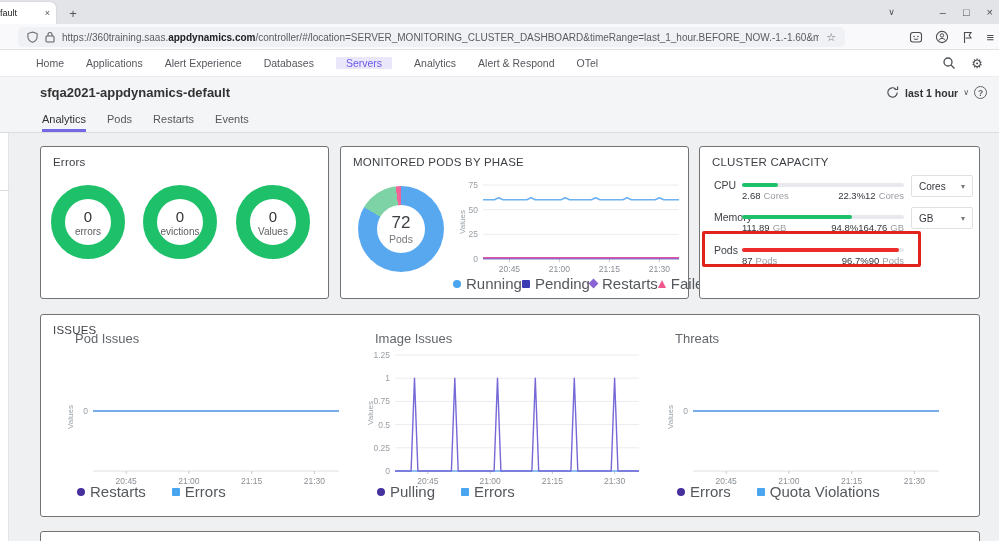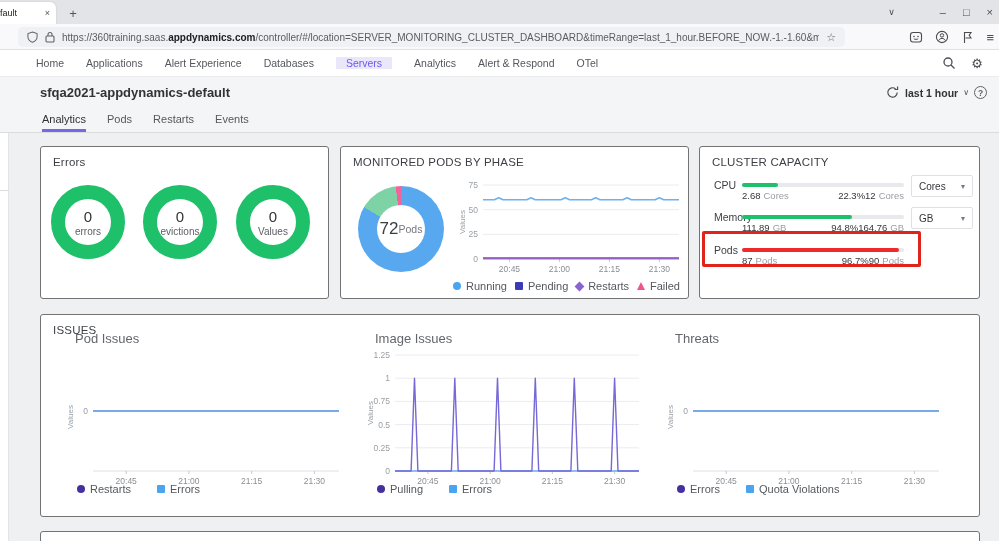--- a/index.html
+++ b/index.html
@@ -63,26 +63,26 @@
   .card-errors{left:40px;top:13px;width:289px;height:153px}
   .donut-wrap{position:absolute;top:38px;width:74px;height:74px}
   .donut-ring{width:74px;height:74px;border-radius:50%;border:14px solid #1ec06a}
   .donut-center{position:absolute;inset:0;display:flex;flex-direction:column;align-items:center;justify-content:center}
   .donut-value{font-size:15px;color:#333}
   .donut-label{font-size:10px;color:#5d6065;margin-top:1px}
 
   .card-pods{left:340px;top:13px;width:349px;height:153px}
   .donut-pie{position:absolute;left:17px;top:39px;width:86px;height:86px;border-radius:50%}
   .donut-pie::after{content:"";position:absolute;inset:19px;background:#fff;border-radius:50%}
-  .pie-center{position:absolute;left:17px;top:39px;width:86px;height:86px;display:flex;
+  .pie-center{position:absolute;left:17px;top:39px;width:86px;height:86px;display:flex;flex-direction:column;
     align-items:center;justify-content:center;z-index:2}
   .pie-value{font-size:17px;color:#3a3d42}
   .pie-label{font-size:10.5px;color:#75787d}
   .pods-chart{position:absolute;left:116px;top:30px}
-  .chart-legend{position:absolute;display:flex;align-items:center;font-size:11px;color:#55585d}
+  .chart-legend{position:absolute;display:flex;align-items:center;font-size:15px;color:#55585d}
   .legend-pods{left:112px;right:8px;bottom:6px;justify-content:space-between}
   .legend-item{display:flex;align-items:center}
   .sw{display:inline-block;width:8px;height:8px;margin-right:5px}
   .sw-circle{border-radius:50%}
   .sw-square{border-radius:1px}
   .sw-diamond{width:7px;height:7px;transform:rotate(45deg)}
   .sw-triangle{width:0;height:0;border-left:4.5px solid transparent;border-right:4.5px solid transparent;
     border-bottom:8px solid #f0558b;background:transparent !important}
 
   .card-capacity{left:699px;top:13px;width:281px;height:153px}

